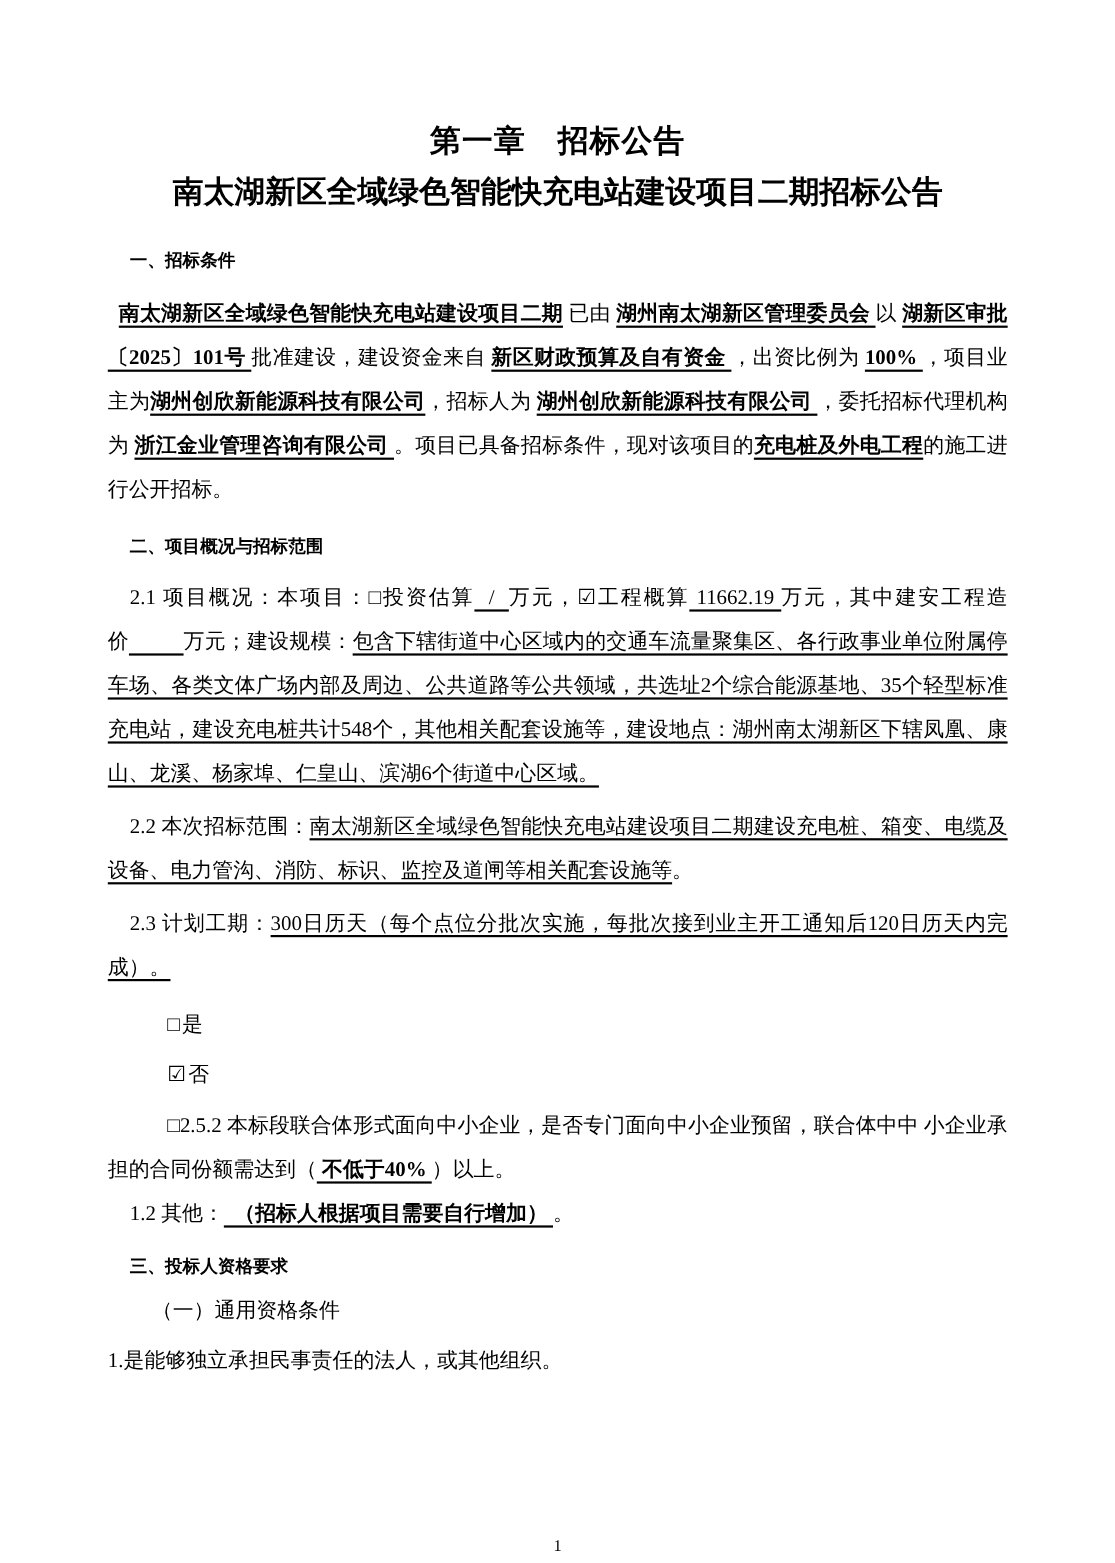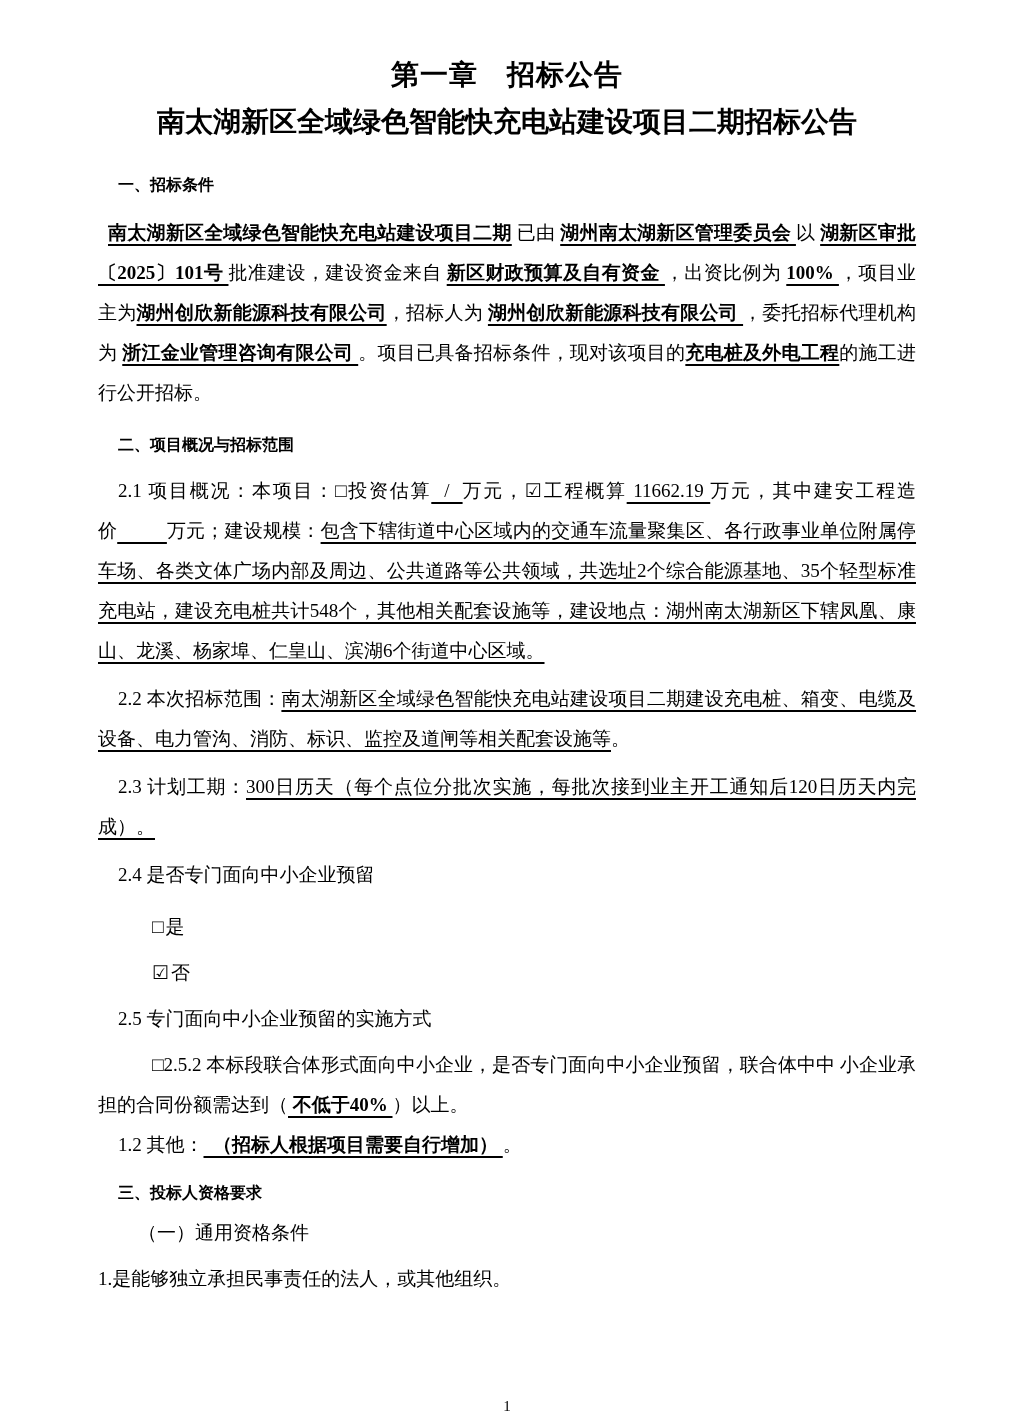--- a/index.html
+++ b/index.html
@@ -6,21 +6,21 @@
   html, body { background: #ffffff; }
   body {
     width: 1014px;
     height: 1421px;
     position: relative;
     overflow: hidden;
     color: #000;
     font-family: "Liberation Serif", "DejaVu Serif", serif;
   }
   .page {
-    padding: 57px 98px 0 98px;
+    padding: 110px 98px 0 98px;
   }
   .title {
     text-align: center;
     font-family: "Liberation Sans", "DejaVu Sans", sans-serif;
     font-weight: bold;
     font-size: 28px;
     line-height: 36px;
     letter-spacing: 1px;
   }
   .subtitle {
@@ -39,21 +39,21 @@
   }
   p.heading {
     font-family: "Liberation Sans", "DejaVu Sans", sans-serif;
     font-weight: bold;
     font-size: 16px;
     line-height: 40px;
     text-indent: 20px;
   }
   .ind-p1 { text-indent: 10px; }
   .ind-n  { text-indent: 20px; }
-  .ind-n2 { text-indent: 40px; }
+  .ind-n2 { text-indent: 40px; font-family: Liberation Mono, monospace; }
   .ind-sub{ text-indent: 54px; }
   .mt-lg { margin-top: 26px; }
   .mt-md { margin-top: 12px; }
   .mt-sm { margin-top: 8px; }
   .mt-xs { margin-top: 6px; }
   .b { font-weight: bold; }
   .u { text-decoration: underline; text-underline-offset: 5px; text-decoration-thickness: 1.5px; }
   .i { }
   .box { margin-right: 2px; }
   .page-number {
@@ -80,27 +80,25 @@
   <p class="body ind-p1 mt-sm"><span class="b u">南太湖新区全域绿色智能快充电站建设项目二期</span><span> 已由 </span><span class="b u"> 湖州南太湖新区管理委员会 </span><span> 以 </span><span class="b u"> 湖新区审批〔2025〕101号 </span><span> 批准建设，建设资金来自 </span><span class="b u"> 新区财政预算及自有资金 </span><span>，出资比例为 </span><span class="b u"> 100% </span><span> ，项目业主为</span><span class="b u">湖州创欣新能源科技有限公司</span><span>，招标人为 </span><span class="b u"> 湖州创欣新能源科技有限公司 </span><span> ，委托招标代理机构为 </span><span class="b u"> 浙江金业管理咨询有限公司 </span><span> 。项目已具备招标条件，现对该项目的</span><span class="b u">充电桩及外电工程</span><span>的施工进行公开招标。</span></p>
 
   <p class="heading mt-md">二、项目概况与招标范围</p>
 
   <p class="body ind-n mt-xs"><span>2.1 项目概况：本项目：□投资估算</span><span class="u">&nbsp;&nbsp;/&nbsp;&nbsp;</span><span>万元，☑工程概算</span><span class="u">&nbsp;11662.19&nbsp;</span><span>万元，其中建安工程造价</span><span class="u">&nbsp;&nbsp;&nbsp;&nbsp;&nbsp;&nbsp;&nbsp;&nbsp;&nbsp;&nbsp;</span><span>万元；建设规模：</span><span class="u">包含下辖街道中心区域内的交通车流量聚集区、各行政事业单位附属停车场、各类文体广场内部及周边、公共道路等公共领域，共选址2个综合能源基地、35个轻型标准充电站，建设充电桩共计548个，其他相关配套设施等，建设地点：湖州南太湖新区下辖凤凰、康山、龙溪、杨家埠、仁皇山、滨湖6个街道中心区域。</span></p>
 
   <p class="body ind-n mt-sm"><span>2.2 本次招标范围：</span><span class="u">南太湖新区全域绿色智能快充电站建设项目二期建设充电桩、箱变、电缆及设备、电力管沟、消防、标识、监控及道闸等相关配套设施等</span><span>。</span></p>
 
   <p class="body ind-n mt-sm"><span>2.3 计划工期：</span><span class="u">300日历天（每个点位分批次实施，每批次接到业主开工通知后120日历天内完成）。</span></p>
 
-  <p class="body ind-n mt-sm">2.4 是否专门面向中小企业预留</p>
 
   <p class="body ind-sub mt-md"><span class="box">□</span><span>是</span></p>
 
   <p class="body ind-sub mt-xs"><span class="box">☑</span><span>否</span></p>
 
-  <p class="body ind-n mt-xs">2.5 专门面向中小企业预留的实施方式</p>
 
 
   <p class="body ind-sub mt-xs"><span>□2.5.2 本标段联合体形式面向中小企业，是否专门面向中小企业预留，联合体中中 小企业承担的合同份额需达到（</span><span class="b u i"> 不低于40% </span><span>）以上。</span></p>
 
   <p class="body ind-n"><span>1.2 其他：</span><span class="b u i">&nbsp;&nbsp;（招标人根据项目需要自行增加）&nbsp;</span><span>。</span></p>
 
   <p class="heading mt-sm">三、投标人资格要求</p>
 
   <p class="body ind-n2">（一）通用资格条件</p>
 

